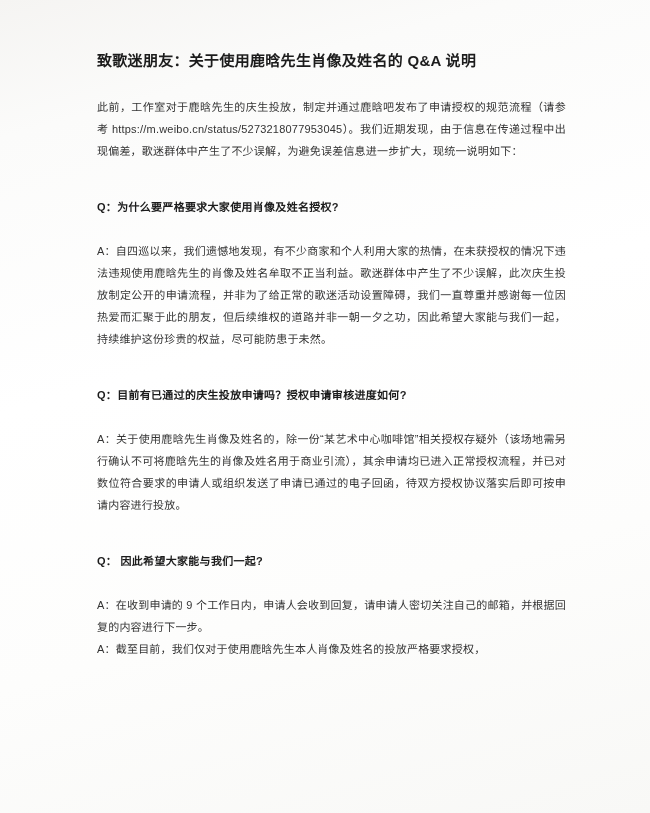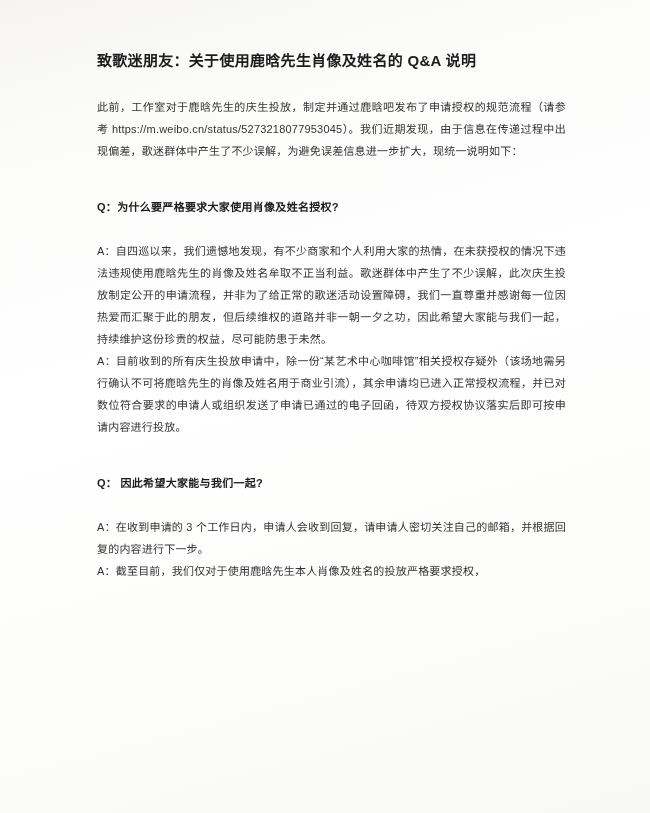--- a/index.html
+++ b/index.html
@@ -64,25 +64,26 @@
   <h1 class="title">致歌迷朋友：关于使用鹿晗先生肖像及姓名的 Q&amp;A 说明</h1>
 
   <p class="para intro"><span>此前，工作室对于鹿晗先生的庆生投放，制定并通过鹿晗吧发布了申请授权的规范流程（请参考 </span><span class="url">https://m.weibo.cn/status/5273218077953045</span><span>）。我们近期发现，由于信息在传递过程中出现偏差，歌迷群体中产生了不少误解，为避免误差信息进一步扩大，现统一说明如下：</span></p>
 
   <section>
     <h2 class="question">Q：为什么要严格要求大家使用肖像及姓名授权?</h2>
     <p class="para answer">A：自四巡以来，我们遗憾地发现，有不少商家和个人利用大家的热情，在未获授权的情况下违法违规使用鹿晗先生的肖像及姓名牟取不正当利益。歌迷群体中产生了不少误解，此次庆生投放制定公开的申请流程，并非为了给正常的歌迷活动设置障碍，我们一直尊重并感谢每一位因热爱而汇聚于此的朋友，但后续维权的道路并非一朝一夕之功，因此希望大家能与我们一起，持续维护这份珍贵的权益，尽可能防患于未然。</p>
   </section>
 
   <section>
-    <p class="para answer">A：目前收到的所有庆生投放申请中，除一份“某艺术中心咖啡馆”相关授权存疑外（该场地需另行确认不可将鹿晗先生的肖像及姓名用于商业引流），其余申请均已进入正常授权流程，并已对数位符合要求的申请人或组织发送了申请已通过的电子回函，待双方授权协议落实后即可按申请内容进行投放。</p>
+    <h2 class="question">Q：目前有已通过的庆生投放申请吗？授权申请审核进度如何?</h2>
+    <p class="para answer">A：关于使用鹿晗先生肖像及姓名的，除一份“某艺术中心咖啡馆”相关授权存疑外（该场地需另行确认不可将鹿晗先生的肖像及姓名用于商业引流），其余申请均已进入正常授权流程，并已对数位符合要求的申请人或组织发送了申请已通过的电子回函，待双方授权协议落实后即可按申请内容进行投放。</p>
   </section>
 
   <section>
     <h2 class="question">Q： 因此希望大家能与我们一起?</h2>
-    <p class="para answer">A：在收到申请的 3 个工作日内，申请人会收到回复，请申请人密切关注自己的邮箱，并根据回复的内容进行下一步。</p>
+    <p class="para answer">A：在收到申请的 9 个工作日内，申请人会收到回复，请申请人密切关注自己的邮箱，并根据回复的内容进行下一步。</p>
   </section>
 
   <section>
     <p class="para answer">A：截至目前，我们仅对于使用鹿晗先生本人肖像及姓名的投放严格要求授权，</p>
   </section>
 
 </div>
 
 </body></html>

